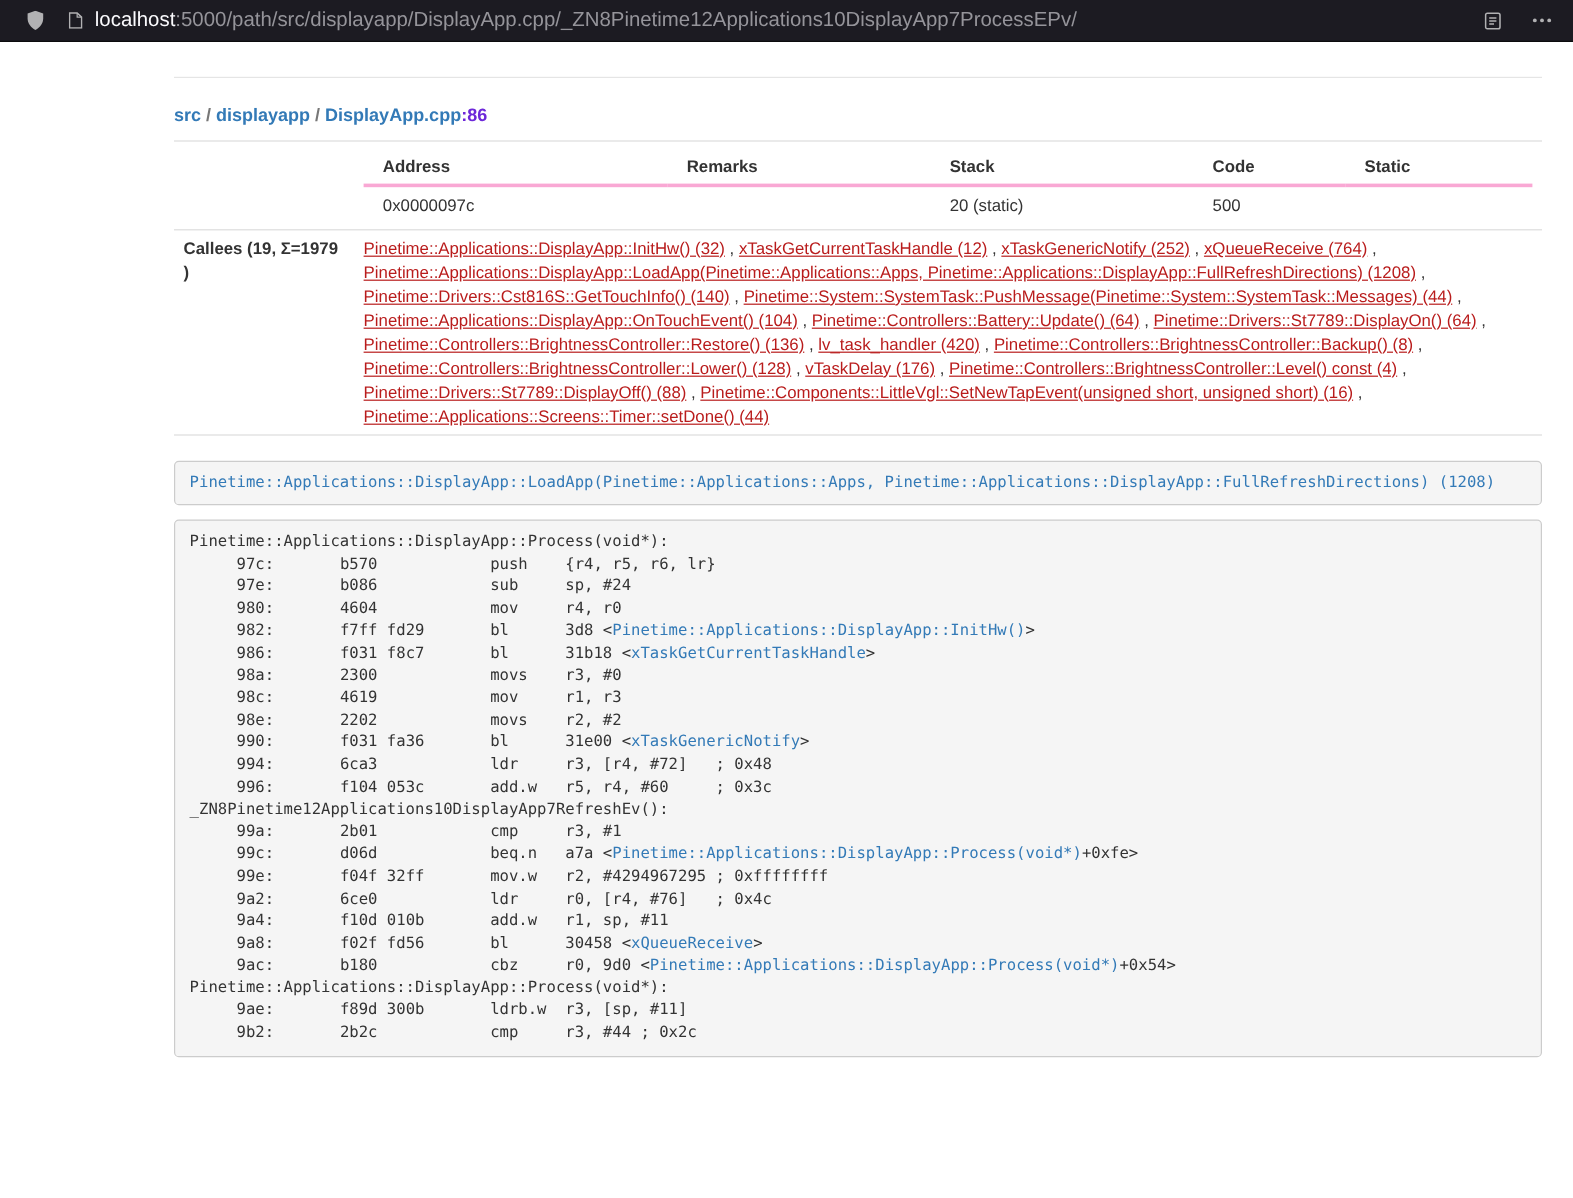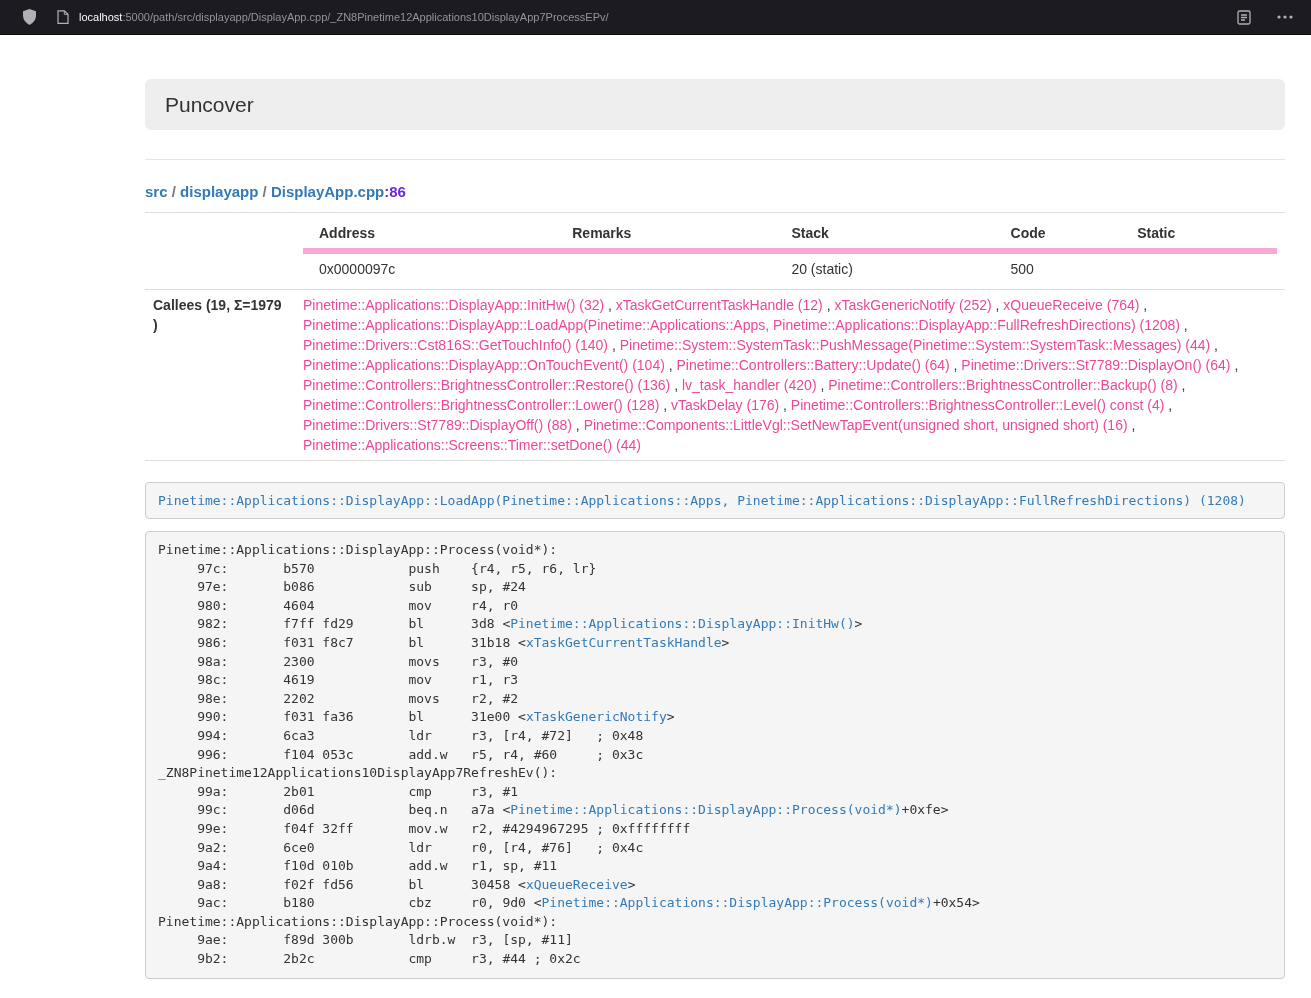--- a/index.html
+++ b/index.html
@@ -12,21 +12,21 @@
   }
 
   
   .browser-bar {
     height: 35px; background: #1c1b22; border-bottom: 1px solid #0c0c0d;
     display: flex; align-items: center; padding: 0 12px;
   }
   .bar-icon { display: inline-flex; align-items: center; justify-content: center; }
   .shield-wrap { margin-left: 10px; margin-right: 20px; }
   .page-icon-wrap { margin-right: 10px; }
-  .url-text { font-size: 11px; white-space: nowrap; overflow: hidden; flex: 1; }
+  .url-text { font-size: 17px; white-space: nowrap; overflow: hidden; flex: 1; }
   .url-host { color: #fbfbfe; }
   .url-path { color: #95949a; }
   .bar-right { margin-left: auto; display: flex; align-items: center; gap: 26px; padding-right: 6px; }
 
   
   .container { width: 1140px; margin-left: 145px; }
   .jumbotron {
     margin-top: 44px; background: #eeeeee; border-radius: 6px;
     padding: 13px 20px;
   }
@@ -45,29 +45,29 @@
     border-top: 1px solid #dddddd; padding: 5px 8px;
     text-align: left; vertical-align: top; font-size: 14px; line-height: 20px;
   }
   th.row-label { width: 150px; font-weight: bold; padding-left: 16px; }
   td.inner-wrap { padding: 0; }
   td.callees-cell { padding-left: 16px; }
   table.inner { width: 100%; border-collapse: collapse; }
   table.inner th {
     font-weight: bold; text-align: left; padding: 5px 8px 5px 16px; line-height: 20px; font-size: 14px;
   }
-  table.inner td { padding: 5px 8px 5px 16px; border-top: 6px solid #f9a8d4; line-height: 20px; font-size: 14px; }
+  table.inner td { padding: 5px 8px 5px 16px; border-top: 3px solid #f9a8d4; line-height: 20px; font-size: 14px; }
   table.inner th:nth-child(1), table.inner td:nth-child(1) { width: 26%; }
   table.inner th:nth-child(2), table.inner td:nth-child(2) { width: 22.5%; }
   table.inner th:nth-child(3), table.inner td:nth-child(3) { width: 22.5%; }
   table.inner th:nth-child(4), table.inner td:nth-child(4) { width: 13%; }
 
   .func-icon { display: inline-block; vertical-align: -3px; margin-right: 6px; }
   a { color: #337ab7; text-decoration: none; }
-  .callees-cell a { color: #ec4899; }
+  .callees-cell a { color: #b91c1c; text-decoration: underline; }
   .callees-cell .csep { color: #333333; }
 
   
   .codebox {
     background: #f5f5f5; border: 1px solid #cccccc; border-radius: 4px;
     padding: 8px 12px; margin-top: 21px;
     font-family: "DejaVu Sans Mono", "Liberation Mono", monospace;
     font-size: 13px; line-height: 19px; color: #333333;
     white-space: nowrap; overflow: hidden;
   }
@@ -114,23 +114,20 @@
           <circle cx="2" cy="2" r="1.6" fill="#b1b1b3"></circle>
           <circle cx="8" cy="2" r="1.6" fill="#b1b1b3"></circle>
           <circle cx="14" cy="2" r="1.6" fill="#b1b1b3"></circle>
         </svg>
     </span>
   </div>
 </div>
 
 <div class="container">
 
-  <div class="jumbotron">
-    <h1>Puncover</h1>
-  </div>
 
   <hr class="divider">
 
   <div class="breadcrumb"><a href="#">src</a><span class="sep"> / </span><a href="#">displayapp</a><span class="sep"> / </span><a href="#">DisplayApp.cpp</a><span class="line-no">:86</span></div>
 
   <table class="main">
     <tbody>
       <tr>
         <th class="row-label"></th>
         <td class="inner-wrap">

